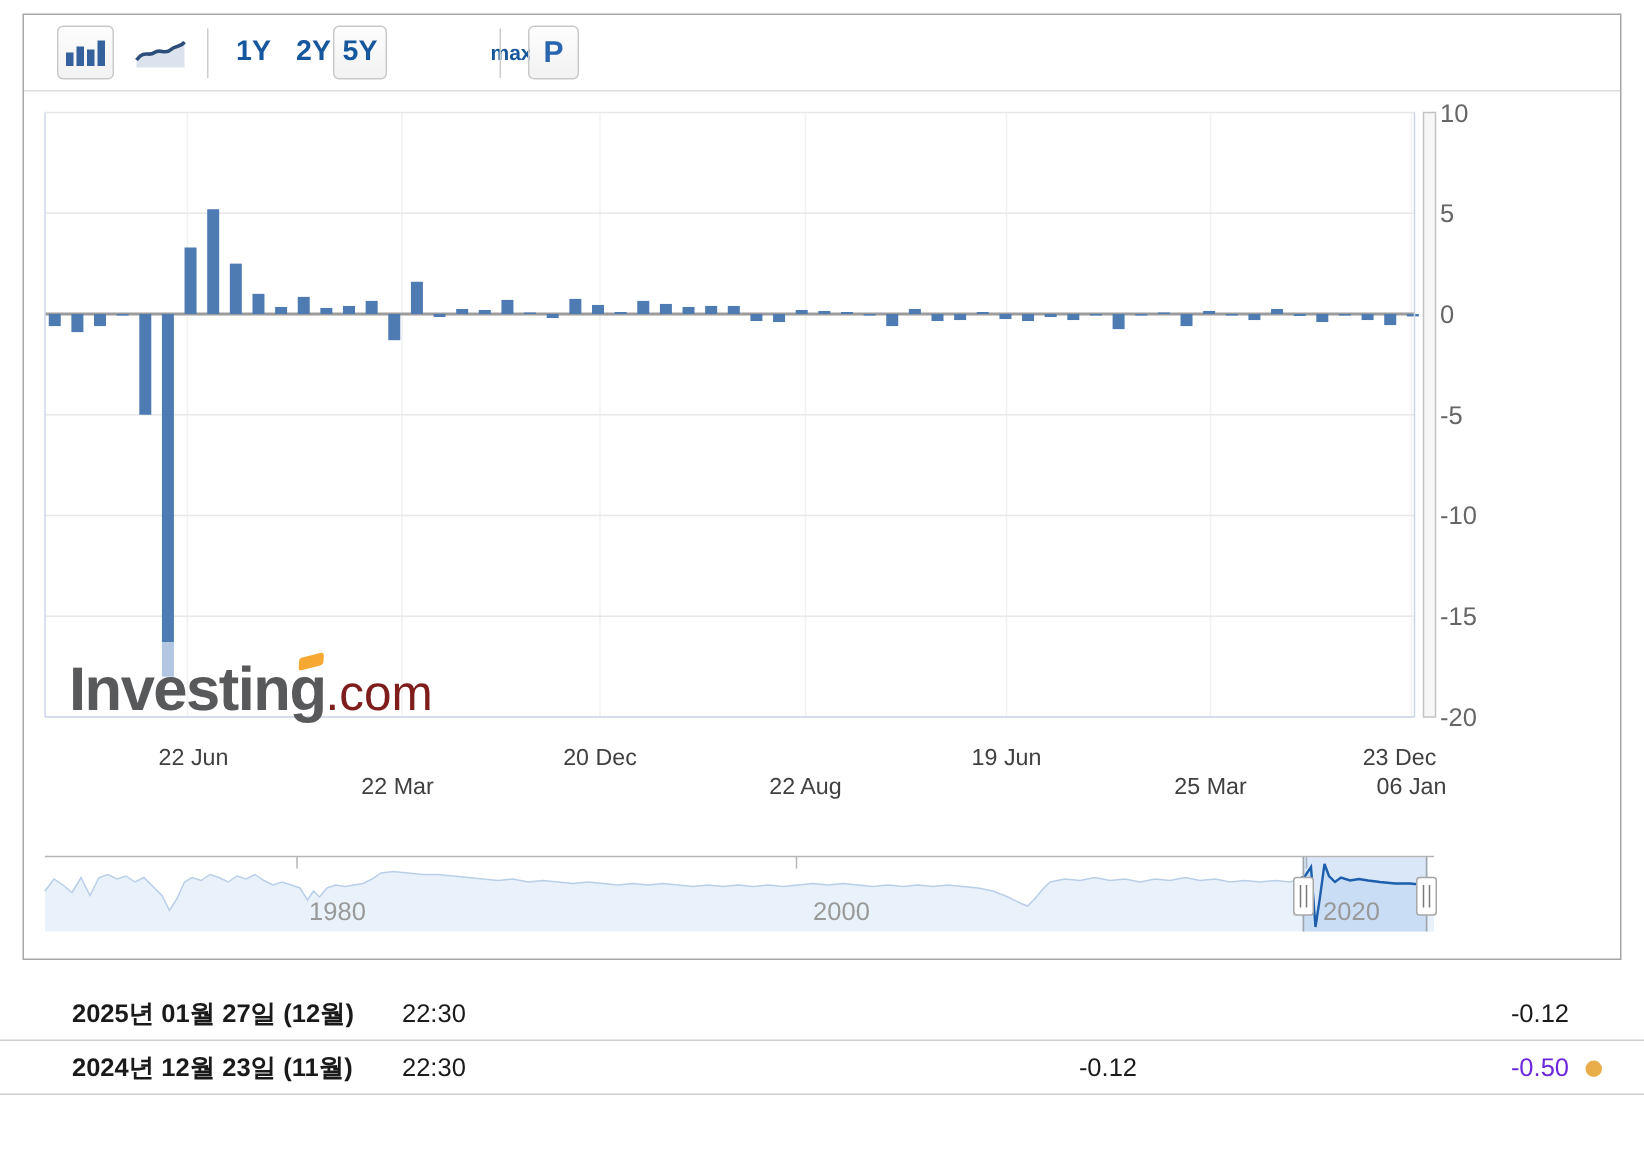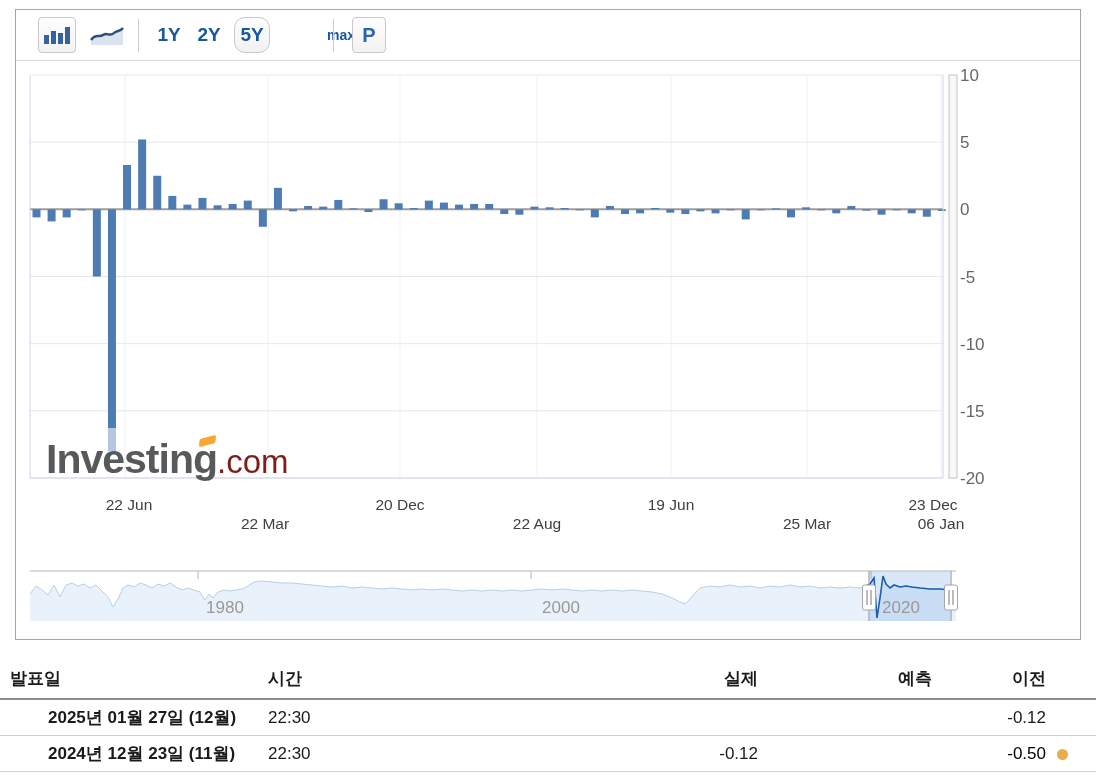--- a/index.html
+++ b/index.html
@@ -54,21 +54,21 @@
     </div>
     <div class="tb-abs tb-plain" style="left:72px;width:38px;">
       <svg width="34" height="24" viewBox="0 0 34 24">
         <path d="M1,17 C6,10 9,15 13,12 C17,9 20,14 24,10 C27,7 30,9 33,5 L33,22 L1,22 Z" fill="#dbe3ee"></path>
         <path d="M1,17 C6,10 9,15 13,12 C17,9 20,14 24,10 C27,7 30,9 33,5" fill="none" stroke="#2d4e7a" stroke-width="2.4"></path>
       </svg>
     </div>
     <div class="tb-divider" style="left:122px;"></div>
     <div class="tb-abs rng" style="left:137px;width:32px;">1Y</div>
     <div class="tb-abs rng" style="left:177px;width:32px;">2Y</div>
-    <div class="tb-abs tb-btn rng" style="left:218px;width:36px;border-radius:11px;">5Y</div>
+    <div class="tb-abs tb-btn rng" style="left:206px;width:36px;">5Y</div>
     <div class="tb-abs rng rng-small" style="left:265px;width:42px;margin-left:39px;">max</div>
     <div class="tb-divider" style="left:317px;"></div>
     <div class="tb-abs tb-btn pbtn" style="left:336px;width:34px;">P</div>
   </div>
 
   <div class="chart-region">
     <svg id="chart-svg" width="1064" height="578" viewBox="0 0 1064 578">
         <g>
           <line x1="109" y1="14" x2="109" y2="417" stroke="#f1f1f1" stroke-width="1"></line>
           <line x1="252" y1="14" x2="252" y2="417" stroke="#f1f1f1" stroke-width="1"></line>
@@ -203,39 +203,31 @@
         </g>
       </svg>
     <div class="logo">
       <span class="brand">Investing</span><span class="com">.com</span>
       <span class="accent"></span>
     </div>
   </div>
 </div>
 
 <div class="calendar-table">
-  <div class="t-row t-head">
-    <div class="c-date">발표일</div>
-    <div>시간</div>
-    <div class="c-right">실제</div>
-    <div class="c-right">예측</div>
-    <div class="c-right">이전</div>
-    <div></div>
-  </div>
 
   <div class="t-row t-data">
     <div class="c-date">2025년 01월 27일 (12월)</div>
     <div>22:30</div>
     <div class="c-right"></div>
     <div class="c-right"></div>
     <div class="c-right">-0.12</div>
     <div></div>
   </div>
 
   <div class="t-row t-data">
     <div class="c-date">2024년 12월 23일 (11월)</div>
     <div>22:30</div>
     <div class="c-right">-0.12</div>
     <div class="c-right"></div>
-    <div class="c-right" style="color: #000000;">-0.50</div>
+    <div class="c-right" style="color: #6d28d9;">-0.50</div>
     <div><span class="dot" style="background: rgb(233, 173, 74);"></span></div>
   </div>
 </div>
 
 </body></html>

